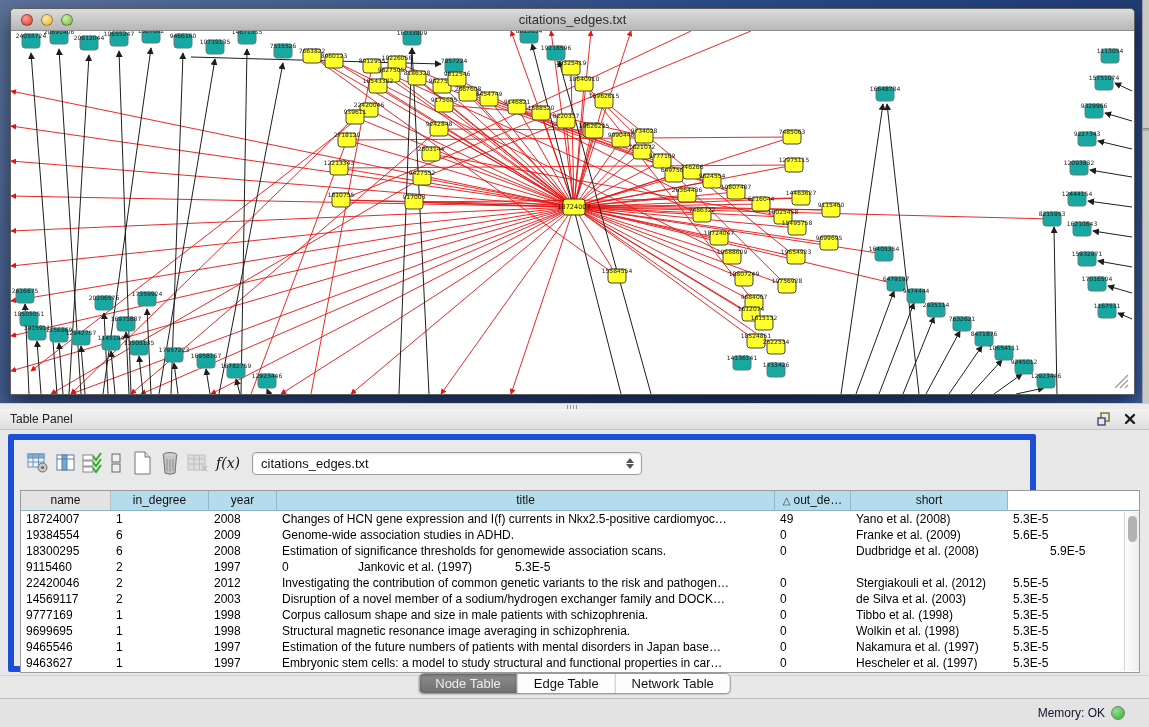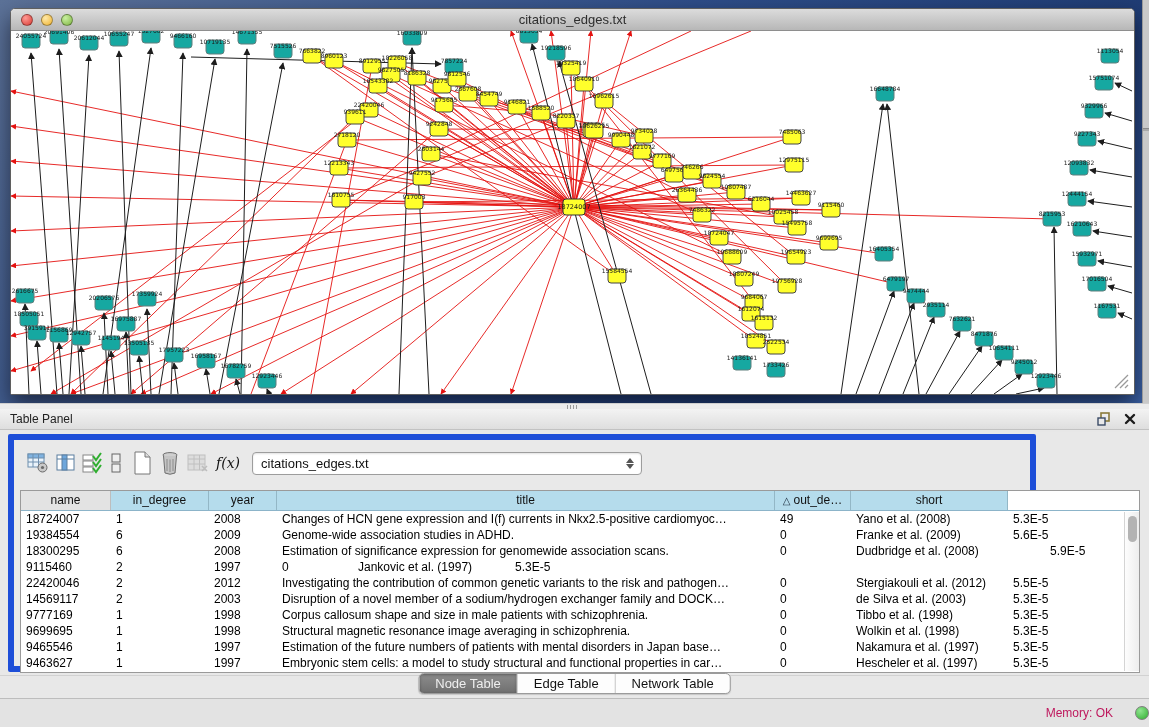--- a/index.html
+++ b/index.html
@@ -88,21 +88,21 @@
     background:#fdfdfd; box-shadow:0 1px 1px rgba(0,0,0,.15); }
   .seg button { border:none; background:transparent; font-family:inherit; font-size:13px;
     color:#111; padding:0 16px; height:100%; border-left:1px solid #c6c6c6; }
   .seg button:first-child { border-left:none; }
   .seg button.active { background:linear-gradient(#8d8d8d,#6f6f6f); color:#efefef;
     box-shadow:inset 0 1px 3px rgba(0,0,0,.35); }
 
   
   .statusbar { position:absolute; left:0; top:698px; width:1149px; height:29px;
     background:#e3e3e3; border-top:1px solid #bdbdbd; display:flex; align-items:center;
-    justify-content:flex-end; padding-right:0; font-size:12px; color:#be185d;gap:16px; }
+    justify-content:flex-end; padding-right:24px; font-size:12px; color:#0f172a; }
   .mem-dot { width:14px; height:14px; border-radius:50%; margin-left:6px;
     border:1px solid #7d7d7d;
     background:radial-gradient(circle at 35% 30%,#8fe48f,#2fae2f); }
 
   .icon-svg { display:block; }
 </style>
 </head>
 <body>
 
 <div class="stage">
@@ -630,21 +630,21 @@
             <div class="td" style="width: 68px;">2009</div>
             <div class="td" style="width: 498px;">Genome-wide association studies in ADHD.</div>
             <div class="td" style="width: 76px;">0</div>
             <div class="td" style="width: 157px;">Franke et al. (2009)</div>
             <div class="td" style="width: 110px;">5.6E-5</div>
           </div>
           <div class="tr">
             <div class="td" style="width: 90px;">18300295</div>
             <div class="td" style="width: 98px;">6</div>
             <div class="td" style="width: 68px;">2008</div>
-            <div class="td" style="width: 498px;">Estimation of significance expression for genomewide association scans.</div>
+            <div class="td" style="width: 498px;">Estimation of significance thresholds for genomewide association scans.</div>
             <div class="td" style="width: 76px;">0</div>
             <div class="td" style="width: 157px;">Dudbridge et al. (2008)</div>
             <div class="td" style="width: 110px; margin-left: 37px;">5.9E-5</div>
           </div>
           <div class="tr">
             <div class="td" style="width: 90px;">9115460</div>
             <div class="td" style="width: 98px;">2</div>
             <div class="td" style="width: 68px;">1997</div>
             <div class="td" style="width: 76px;">0</div>
             <div class="td" style="width: 157px;">Jankovic et al. (1997)</div>

